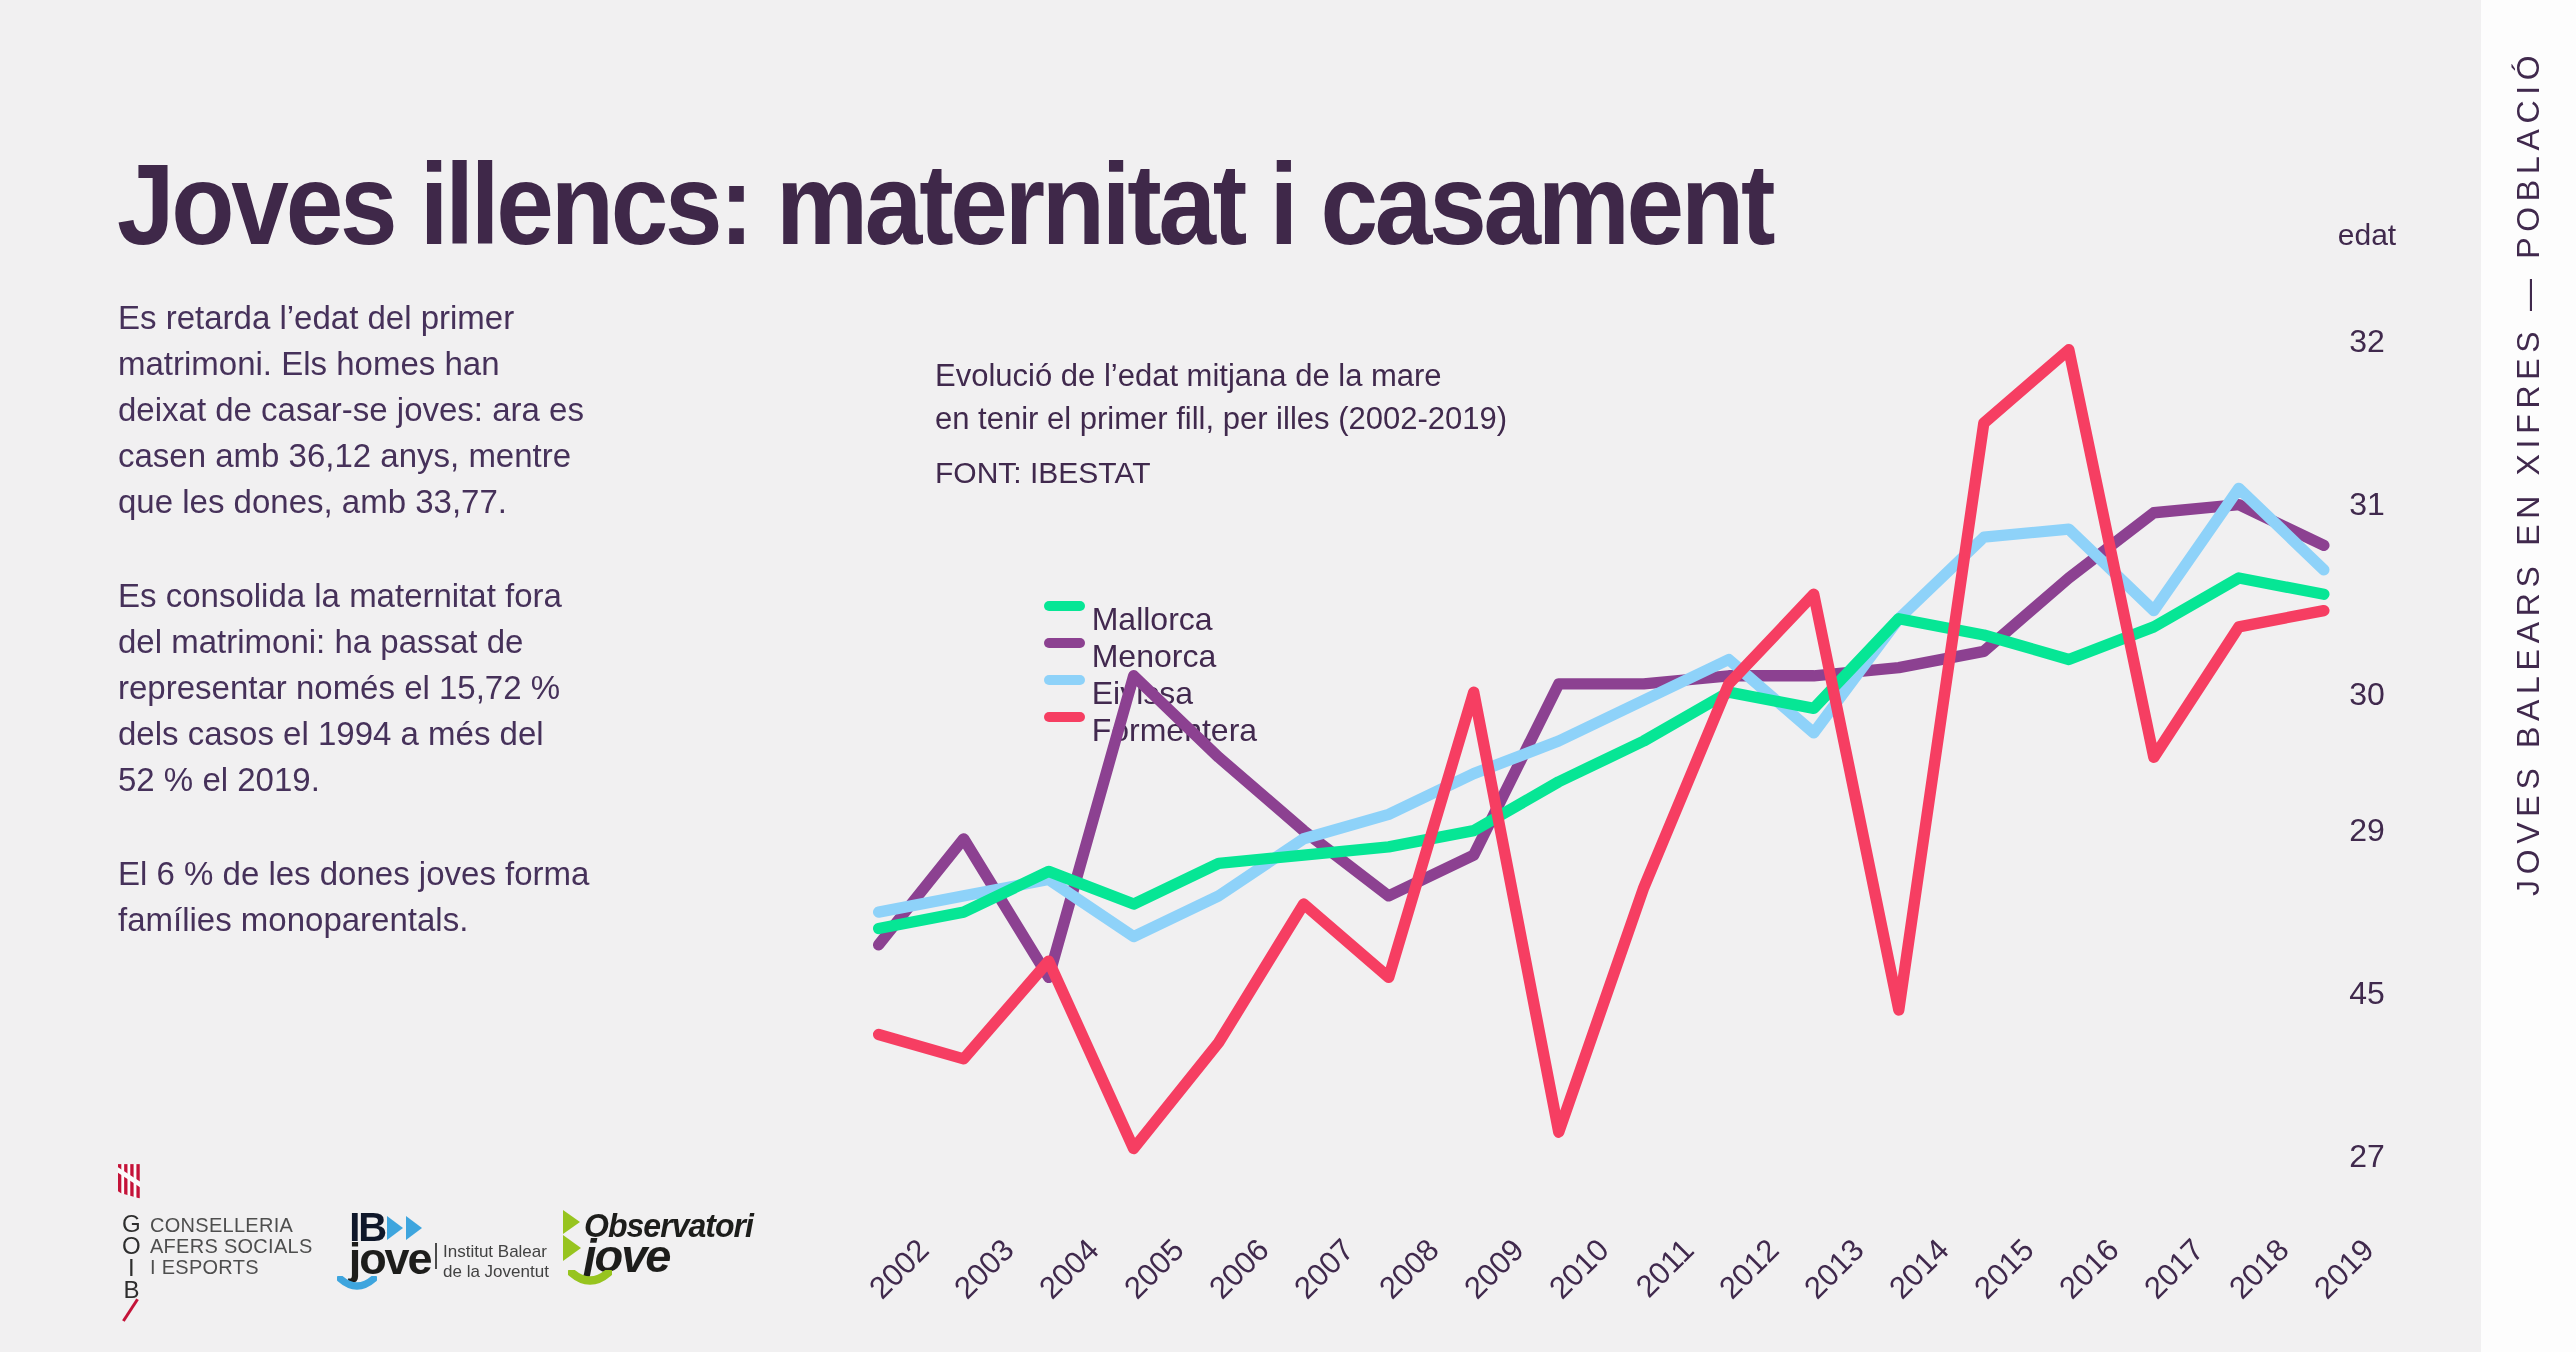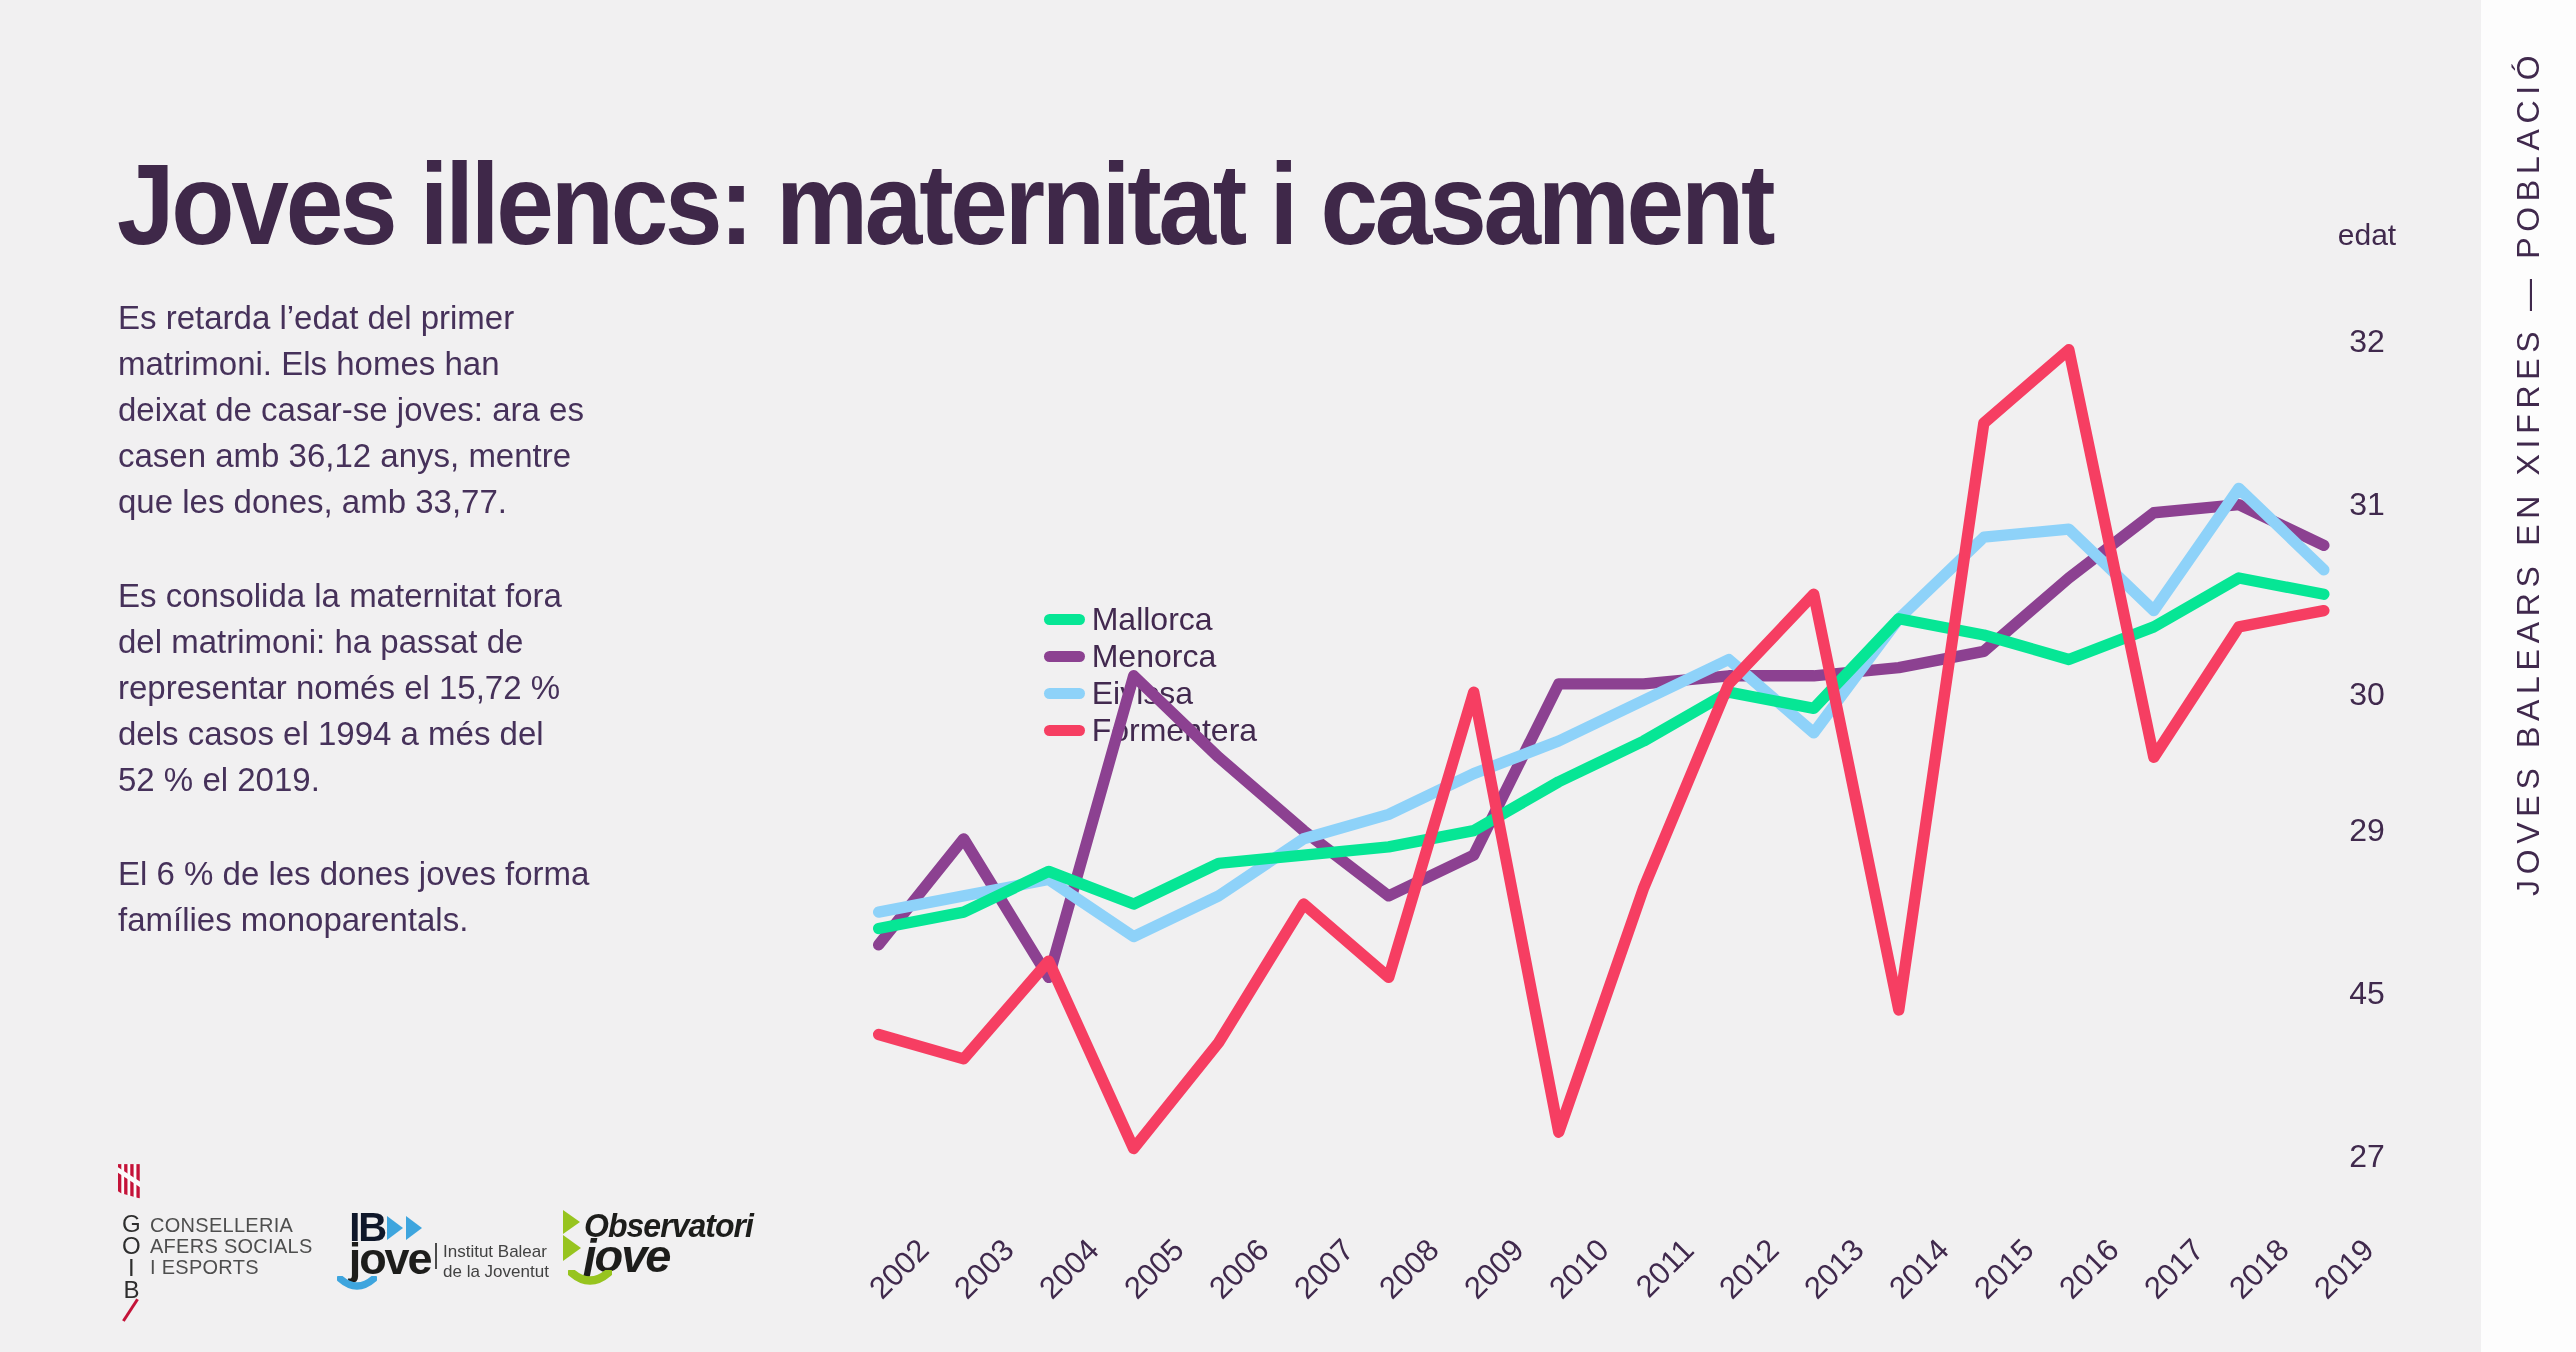--- a/index.html
+++ b/index.html
@@ -16,21 +16,21 @@
         transform:scaleX(0.9);transform-origin:left top;}
   
   .left-col{position:absolute;left:118px;top:295px;width:701px;}
   .left-col p{margin:0 0 48px 0;font-size:33px;line-height:46px;color:#46315a;white-space:pre-line;}
   
   .chart-header{position:absolute;left:935px;top:354px;width:876px;color:#40294d;}
   .chart-title{font-size:31px;line-height:43px;margin:0;white-space:pre-line;}
   .chart-source{font-size:30px;margin:15.5px 0 0 0;}
   
   .legend{position:absolute;left:1044px;top:601px;}
-  .legend-row{display:flex;align-items:center;height:37px;}
+  .legend-row{display:flex;align-items:flex-start;height:37px;}
   .legend-swatch{display:inline-block;width:41px;height:10.3px;border-radius:5.7px;flex:0 0 auto;}
   .legend-text{font-size:32px;color:#42294f;margin-left:6.7px;white-space:nowrap;}
   
   .chart-svg{position:absolute;left:0;top:0;}
   .ytick{position:absolute;left:2318px;width:98px;text-align:center;font-size:32px;color:#40294d;}
   .ylabel{position:absolute;left:2318px;top:218px;width:98px;text-align:center;font-size:30px;color:#40294d;}
   .xtick{position:absolute;width:155px;text-align:right;font-size:31px;color:#40294d;
          transform-origin:100% 0;transform:rotate(-45deg);}
   
   .logo{position:absolute;}
@@ -80,20 +80,25 @@
 que les dones, amb 33,77.</p>
       <p>Es consolida la maternitat fora
 del matrimoni: ha passat de
 representar només el 15,72 %
 dels casos el 1994 a més del
 52 % el 2019.</p>
       <p>El 6 % de les dones joves forma
 famílies monoparentals.</p>
     </div>
 
+  <div class="chart-header">
+    <p class="chart-title">Evolució de l’edat mitjana de la mare
+en tenir el primer fill, per illes (2002-2019)</p>
+    <p class="chart-source">FONT: IBESTAT</p>
+  </div>
 
   <div class="legend">
       <div class="legend-row">
         <span class="legend-swatch" style="background: rgb(6, 230, 149);"></span>
         <span class="legend-text">Mallorca</span>
       </div>
       <div class="legend-row">
         <span class="legend-swatch" style="background: rgb(140, 65, 145);"></span>
         <span class="legend-text">Menorca</span>
       </div>

